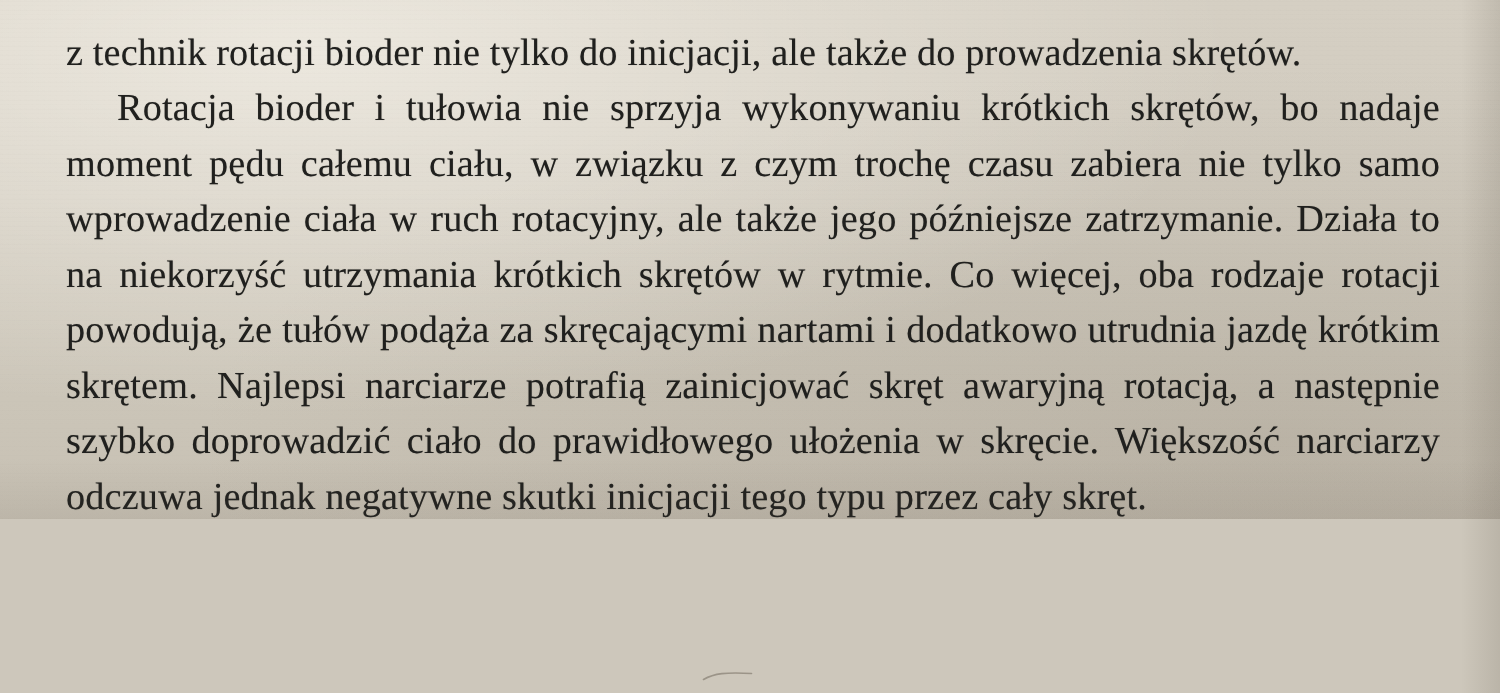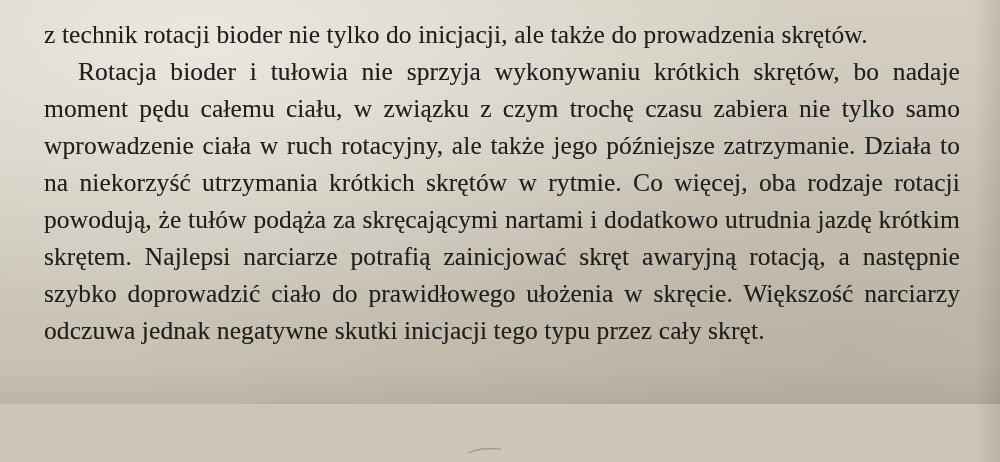--- a/index.html
+++ b/index.html
@@ -10,21 +10,21 @@
     width: 1000px;
     height: 462px;
     overflow: hidden;
     background: #cdc7bb;
     font-family: "Liberation Serif", serif;
   }
 
   #page {
     position: relative;
     width: 1000px;
-    height: 404px;
+    height: 346px;
     background:
       radial-gradient(ellipse at 20% 10%, rgba(255,252,245,0.55) 0%, rgba(255,252,245,0.0) 55%),
       radial-gradient(ellipse at 85% 85%, rgba(120,110,95,0.18) 0%, rgba(120,110,95,0.0) 60%),
       linear-gradient(178deg, #d6d0c4 0%, #d2ccc0 35%, #cbc5b8 70%, #c6bfb2 100%);
     box-sizing: border-box;
   }
 
   
   #grain {
     position: absolute;

